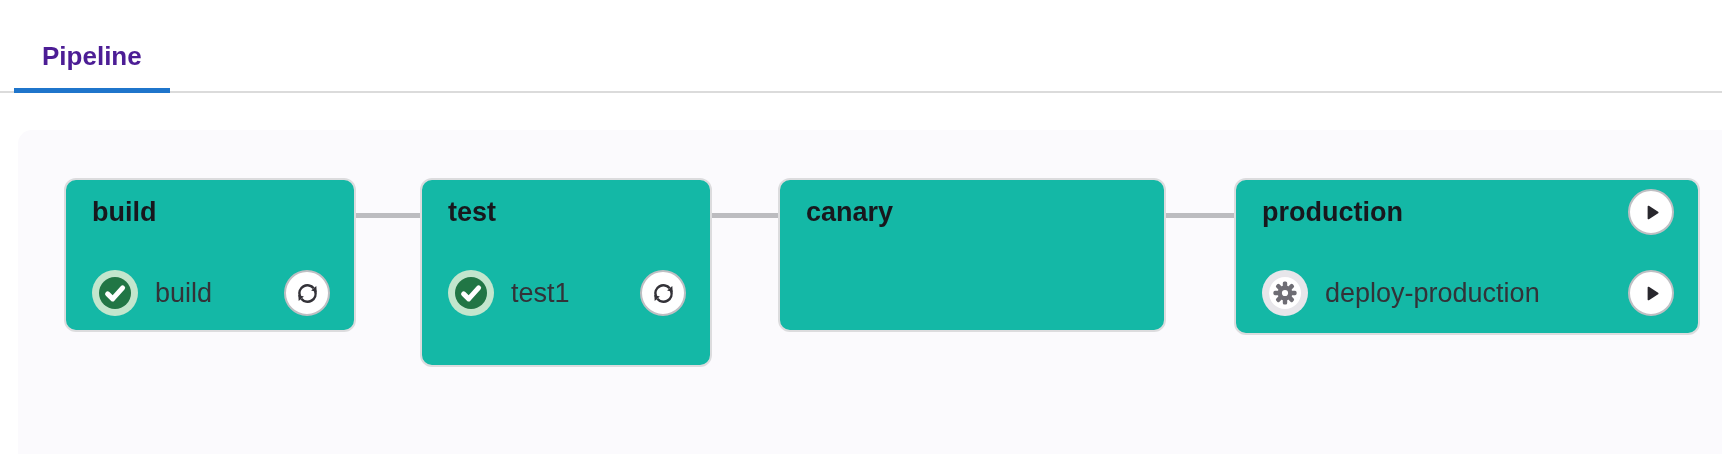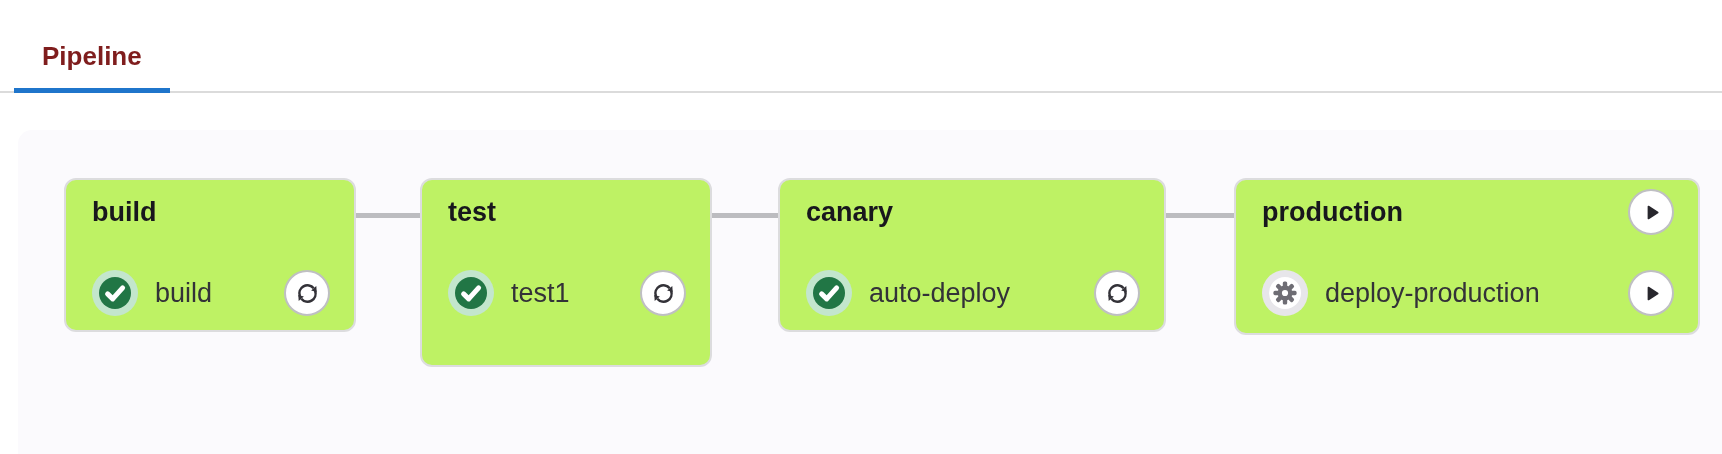--- a/index.html
+++ b/index.html
@@ -17,21 +17,21 @@
     height:93px; padding-left:14px;
     border-bottom:2px solid #dbdbdb;
   }
   .tab {
     position:relative;
     display:flex; align-items:center; gap:11px;
     padding:0 28px;
     font-size:26px; color:#28272d;
     cursor:pointer; white-space:nowrap;
   }
-  .tab.active { font-weight:700; color:#7f1d1d;margin-top:21px; }
+  .tab.active { font-weight:700; color:#4c1d95;margin-top:21px; }
   .tab.active::after {
     content:""; position:absolute; left:0; right:0; bottom:-2px;
     height:5px; background:var(--accent,#1f75cb);
   }
   .tab-badge {
     display:inline-flex; align-items:center; justify-content:center;
     min-width:38px; height:38px; padding:0 9px;
     border-radius:19px;
     background:#ececef; color:#626168;
     font-size:23px; font-weight:400;
@@ -45,21 +45,21 @@
     border-radius:14px 0 0 0;
   }
   .connector {
     position:absolute; top:83px; height:5px;
     background:#bcbcc0;
   }
 
   
   .stage-card {
     position:absolute; top:48px;
-    background:#bef264;
+    background:#14b8a6;
     border:2px solid #dcdcde;
     border-radius:12px;
     padding:10px 24px 0 26px;
   }
   .stage-header {
     height:44px;
     display:flex; align-items:center; justify-content:space-between;
   }
   .stage-title {
     margin:0; font-size:27px; font-weight:700; color:#18171d;
@@ -150,44 +150,20 @@
               </svg>
             </span>
           </button>
         </div>
       </div>
     </div>
     <div class="connector" style="left: 694px; width: 66px;"></div>
     <div class="stage-card" style="left: 760px; width: 388px; height: 154px; text-align: right;">
       <div class="stage-header">
         <h3 class="stage-title">canary</h3>
-      </div>
-      <div class="jobs-list">
-        <div class="job-row">
-          <span class="status-icon">
-            <svg viewBox="0 0 46 46">
-              <circle cx="23" cy="23" r="23" fill="#c3e6cd"></circle>
-              <circle cx="23" cy="23" r="16" fill="#217645"></circle>
-              <path d="M15.6 23.9 L20.7 28.9 L30.6 17.9" fill="none" stroke="#fff" stroke-width="5" stroke-linecap="round" stroke-linejoin="round"></path>
-            </svg>
-          </span>
-          <span class="job-name">auto-deploy</span>
-          <button class="action-btn">
-            <span>
-              <svg viewBox="0 0 24 24">
-                <g stroke="#333238" stroke-width="2.3" fill="none">
-                  <path d="M5.23 14.46 A7.2 7.2 0 0 1 17.52 7.37"></path>
-                  <path d="M18.77 9.54 A7.2 7.2 0 0 1 6.48 16.63"></path>
-                </g>
-                <path d="M20.2 10.6 L15.22 9.3 L19.82 5.44 Z" fill="#333238"></path>
-                <path d="M3.8 13.4 L8.78 14.7 L4.18 18.56 Z" fill="#333238"></path>
-              </svg>
-            </span>
-          </button>
-        </div>
       </div>
     </div>
     <div class="connector" style="left: 1148px; width: 68px;"></div>
     <div class="stage-card" style="left: 1216px; width: 466px; height: 157px;">
       <div class="stage-header">
         <h3 class="stage-title">production</h3>
         <button class="action-btn">
           <span>
             <svg viewBox="0 0 24 24">
               <path d="M9.3 6.7 L17.5 12 L9.3 17.3 Z" fill="#28272d" stroke="#28272d" stroke-width="1.5" stroke-linejoin="round"></path>

